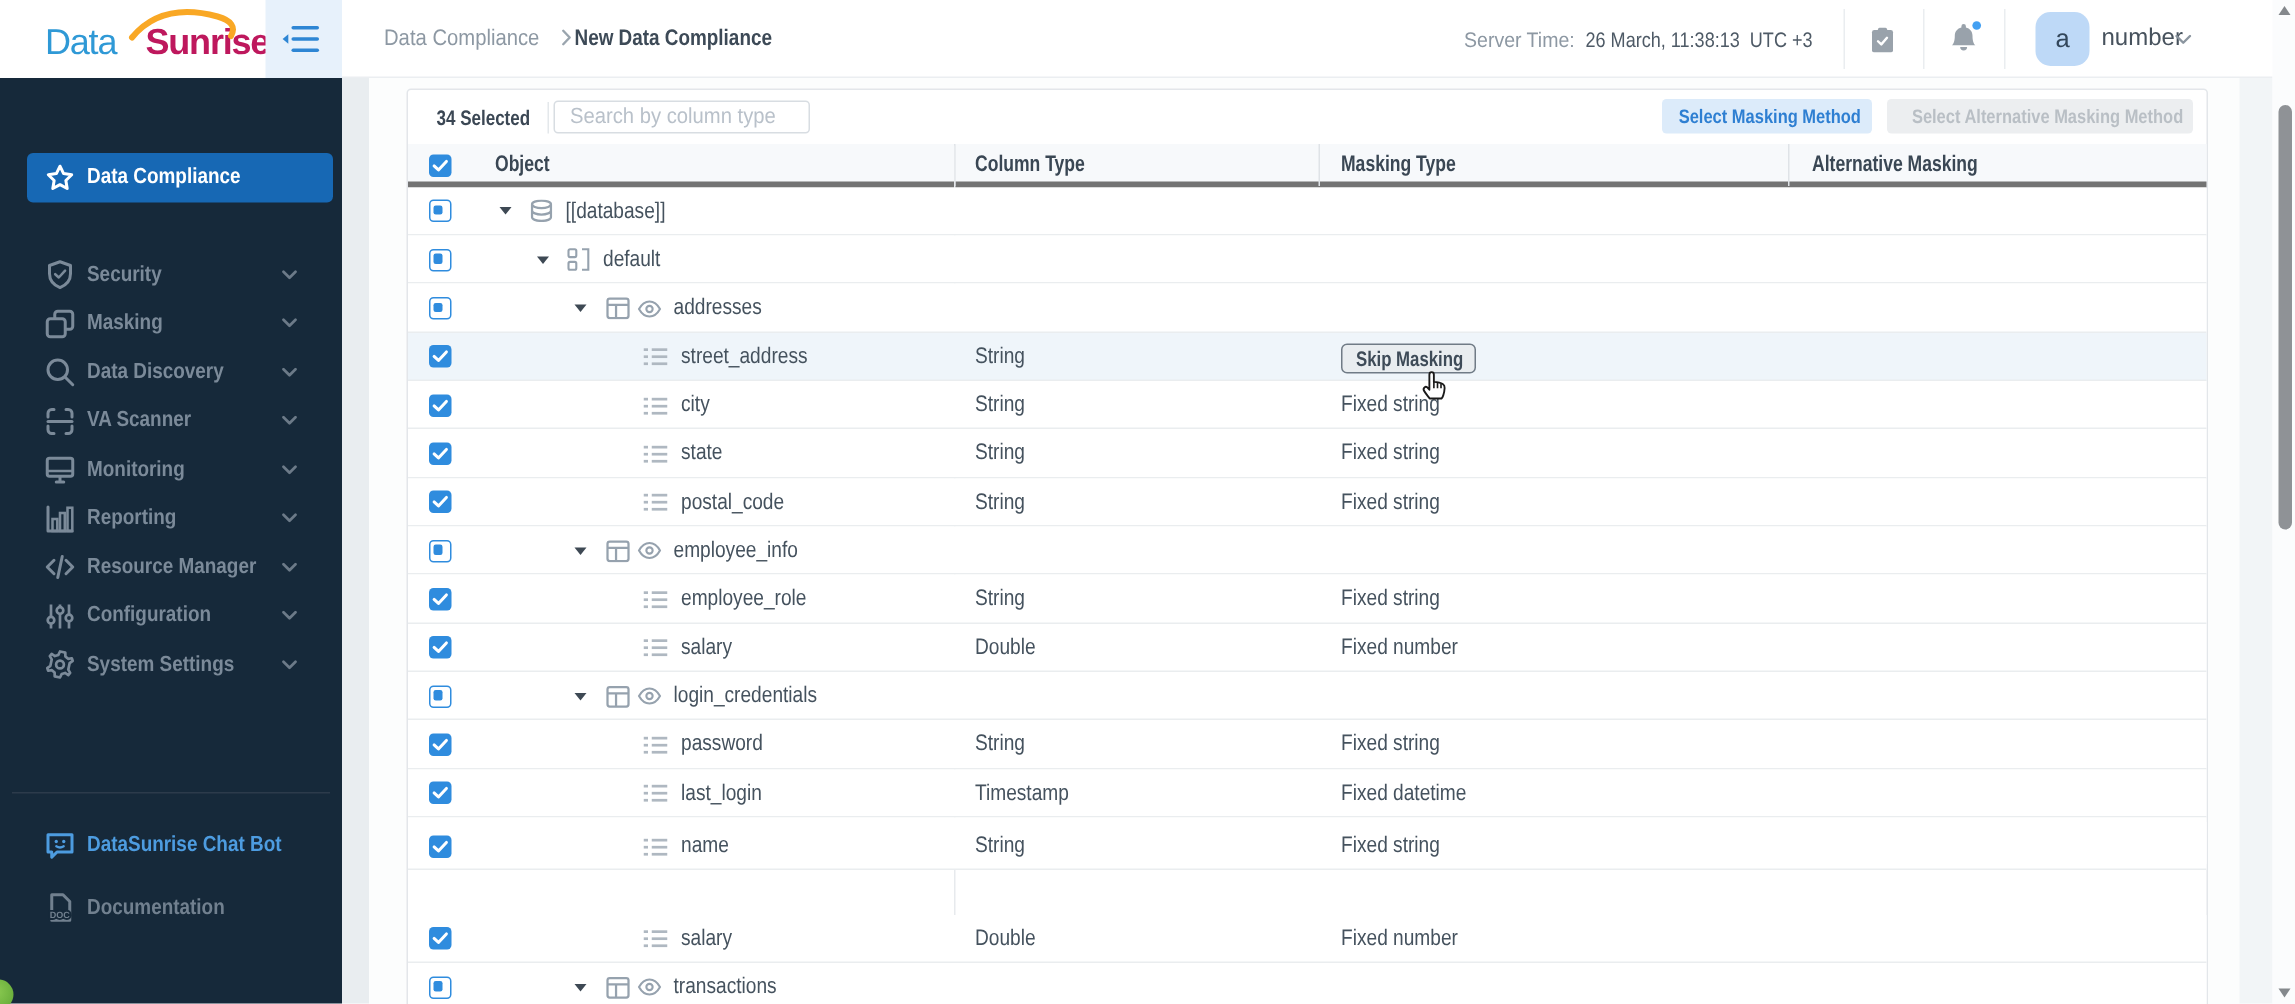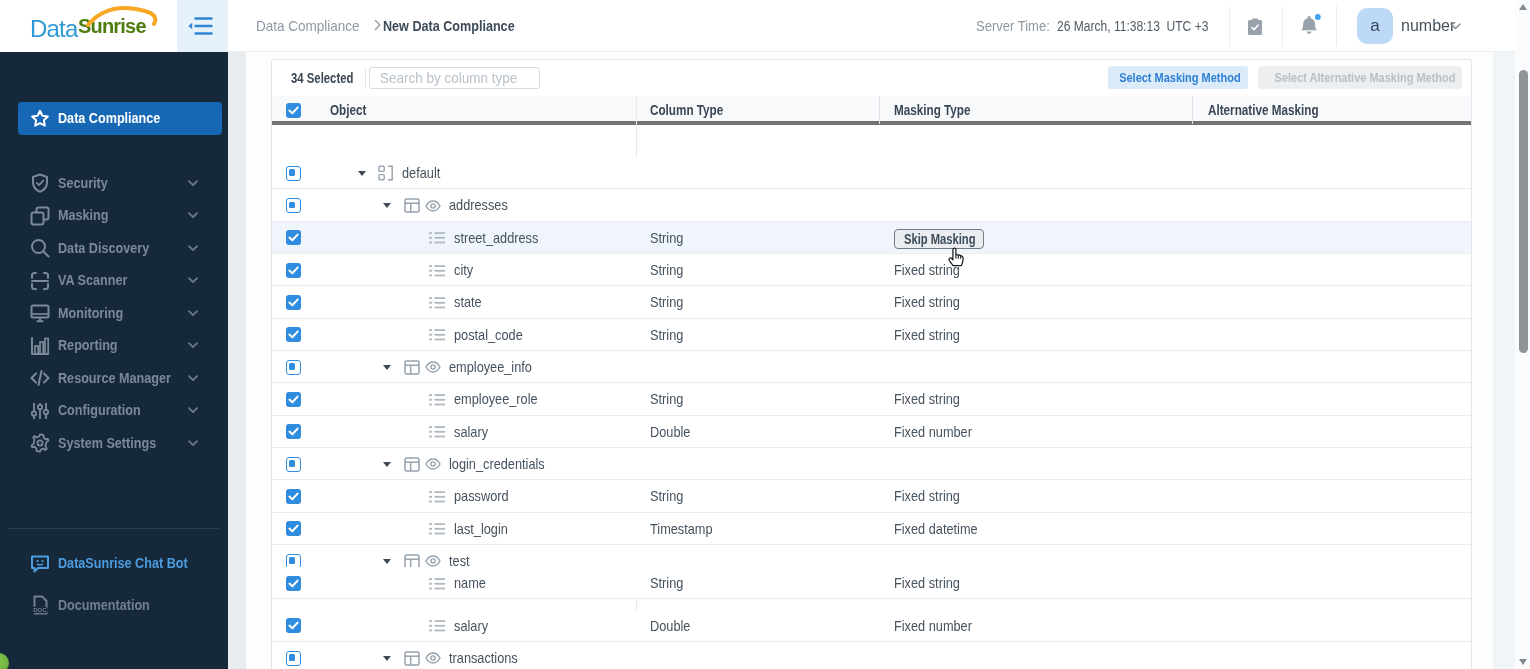--- a/index.html
+++ b/index.html
@@ -98,21 +98,21 @@
     </svg>
   <div id="avatar">a</div>
   <span class="admin">number</span>
   <svg class="abs" style="left:1222px;top:23px" width="11" height="7" viewBox="0 0 11 7">
       <path d="M1 1 L5.5 5.5 L10 1" stroke="#8B959F" stroke-width="1.6" fill="none" stroke-linecap="round" stroke-linejoin="round"></path>
     </svg>
 </div>
 
 <div id="logo">
   <span class="abs" style="left:30px;top:15px;font-size:24px;font-weight:normal;color:#2F99D6;letter-spacing:-0.8px">Data</span>
-  <span class="abs" style="left:78px;top:15px;font-size:20px;font-weight:bold;color:#4d7c0f;letter-spacing:-0.8px">Sunrise</span>
+  <span class="abs" style="left:97px;top:15px;font-size:24px;font-weight:bold;color:#be185d;letter-spacing:-0.8px">Sunrise</span>
   <svg class="abs" style="left:83px;top:3px" width="82" height="30" viewBox="0 0 82 30" fill="none">
       <path d="M5 22 Q25 -2 62 8 Q76 12 71 21" stroke="#F9A825" stroke-width="4" stroke-linecap="round"></path>
     </svg>
 </div>
 
 <div id="burger">
   <svg class="abs" style="left:10px;top:16px" width="32" height="20" viewBox="0 0 32 20" fill="none">
     <path d="M8.5 2.5 H24.5" stroke="#2E86D4" stroke-width="2.4" stroke-linecap="round"></path>
     <path d="M8.5 10 H24.5" stroke="#2E86D4" stroke-width="2.4" stroke-linecap="round"></path>
     <path d="M8.5 17.5 H24.5" stroke="#2E86D4" stroke-width="2.4" stroke-linecap="round"></path>
@@ -266,20 +266,32 @@
       </div>
     <span class="hth" style="left:57.5px">Object</span>
     <span class="hth" style="left:378px">Column Type</span>
     <span class="hth" style="left:622px">Masking Type</span>
     <span class="hth" style="left:936px">Alternative Masking</span>
     <div class="vsep-h" style="left:363.5px"></div>
     <div class="vsep-h" style="left:607px"></div>
     <div class="vsep-h" style="left:920px"></div>
   </div>
   <div id="vsepfull"></div>
+<div class="trow" style="top:64.8px">
+      <div class="abs cbi" style="left:13.5px;top:8.66px">
+        <div class="cbi2"></div>
+      </div>
+      <div class="abs car" style="left:60.5px;top:13.56px"></div>
+      <svg class="abs" style="left:80.5px;top:8.66px" width="16" height="15" viewBox="0 0 16 15" fill="none">
+        <ellipse cx="8" cy="3.2" rx="6.3" ry="2.5" stroke="#96A2AE" stroke-width="1.5"></ellipse>
+        <path d="M1.7 3.2 V11.8 C1.7 13.2 4.5 14.3 8 14.3 C11.5 14.3 14.3 13.2 14.3 11.8 V3.2" stroke="#96A2AE" stroke-width="1.5"></path>
+        <path d="M1.7 7.5 C1.7 8.9 4.5 10 8 10 C11.5 10 14.3 8.9 14.3 7.5" stroke="#96A2AE" stroke-width="1.5"></path>
+      </svg>
+      <span class="abs rtx" style="left:104.5px">[[database]]</span>
+    </div>
 <div class="trow" style="top:97.13px">
       <div class="abs cbi" style="left:13.5px;top:8.66px">
         <div class="cbi2"></div>
       </div>
       <div class="abs car" style="left:85.5px;top:13.56px"></div>
       <svg class="abs" style="left:106px;top:8.16px" width="16" height="16" viewBox="0 0 16 16" fill="none">
         <rect x="1" y="1.2" width="5.2" height="5.2" rx="1" stroke="#96A2AE" stroke-width="1.4"></rect>
         <rect x="1" y="9.6" width="5.2" height="5.2" rx="1" stroke="#96A2AE" stroke-width="1.4"></rect>
         <path d="M10 1.2 H14.2 V14.8 H10" stroke="#96A2AE" stroke-width="1.4"></path>
       </svg>
@@ -474,21 +486,21 @@
         <rect x="1" y="1" width="14" height="13" rx="1.5" stroke="#96A2AE" stroke-width="1.5"></rect>
         <path d="M1 5.2 H15" stroke="#96A2AE" stroke-width="1.5"></path>
         <path d="M6.7 5.2 V14" stroke="#96A2AE" stroke-width="1.5"></path>
       </svg>
       <svg class="abs" style="left:153px;top:10.16px" width="16" height="12" viewBox="0 0 16 12" fill="none">
         <path d="M1 6 C3 2.4 5.3 1 8 1 C10.7 1 13 2.4 15 6 C13 9.6 10.7 11 8 11 C5.3 11 3 9.6 1 6 Z" stroke="#96A2AE" stroke-width="1.4"></path>
         <circle cx="8" cy="6" r="2.1" stroke="#96A2AE" stroke-width="1.4"></circle>
       </svg>
       <span class="abs rtx" style="left:176.5px">test</span>
     </div>
-<div class="trow" style="top:507px">
+<div class="trow" style="top:488px">
       <div class="abs cbk" style="left:13.5px;top:8.66px"><svg width="15" height="15" viewBox="0 0 15 15">
           <path d="M3.4 7.6 L6.3 10.3 L11.6 4.6" stroke="#fff" stroke-width="2" fill="none" stroke-linecap="round" stroke-linejoin="round"></path>
         </svg></div>
       <svg class="abs" style="left:156.5px;top:8.66px" width="16" height="15" viewBox="0 0 16 15">
         <rect x="0" y="2.2" width="3" height="1.8" fill="#AFB8C1"></rect>
         <rect x="5.5" y="2.2" width="10.5" height="1.8" fill="#AFB8C1"></rect>
         <rect x="0" y="6.9" width="3" height="1.8" fill="#AFB8C1"></rect>
         <rect x="5.5" y="6.9" width="10.5" height="1.8" fill="#AFB8C1"></rect>
         <rect x="0" y="11.6" width="3" height="1.8" fill="#AFB8C1"></rect>
         <rect x="5.5" y="11.6" width="10.5" height="1.8" fill="#AFB8C1"></rect>

